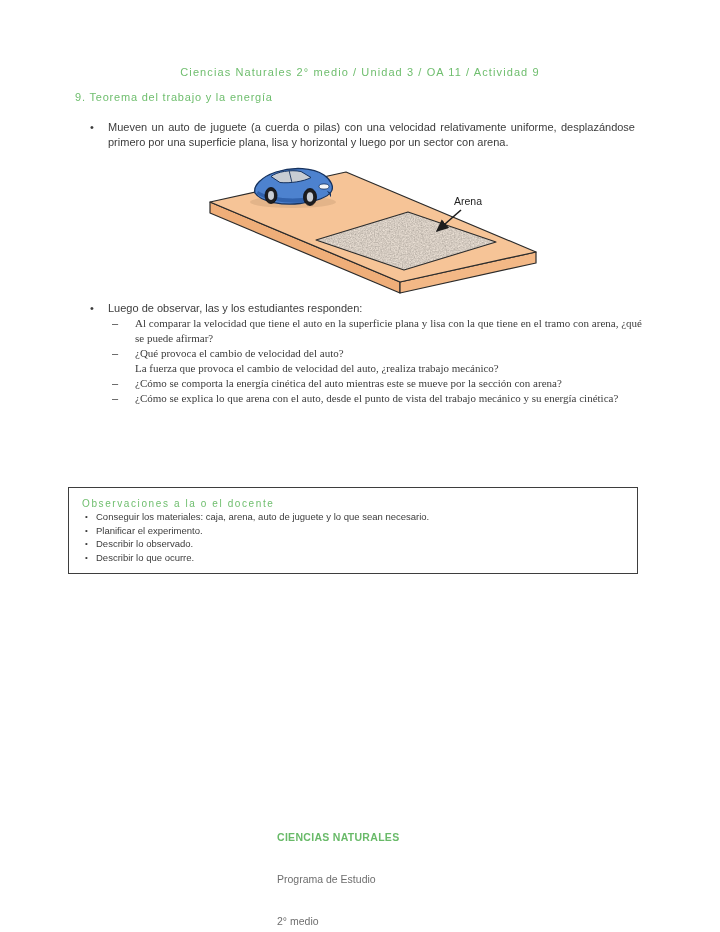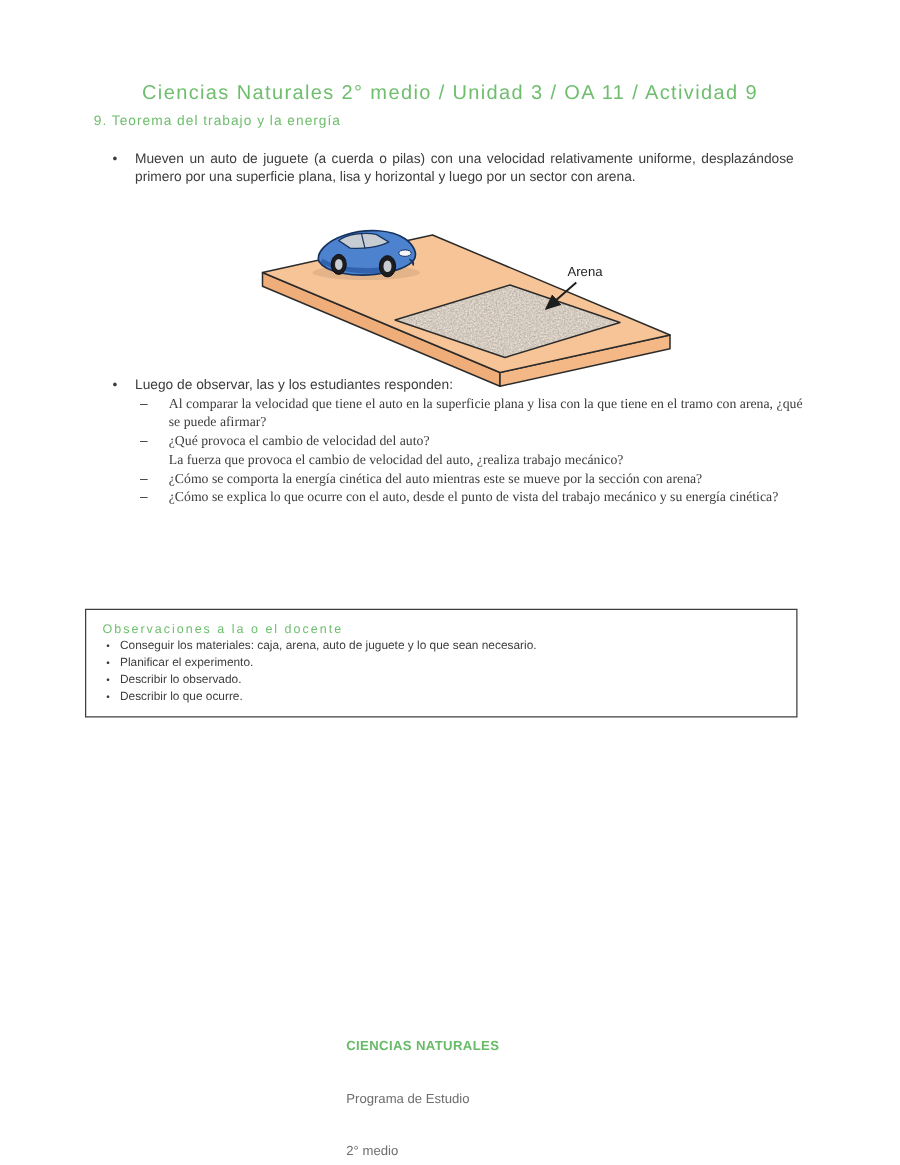--- a/index.html
+++ b/index.html
@@ -8,35 +8,35 @@
     width: 720px; height: 932px;
     position: relative;
     font-family: "Liberation Sans", "DejaVu Sans", sans-serif;
     color: #3c3c3c;
     overflow: hidden;
   }
 
   .breadcrumb {
     position: absolute; top: 66px; left: 0; width: 720px;
     text-align: center; 
-    font-size: 16px; letter-spacing: 1.1px; color: #6fbe6e;
+    font-size: 11px; letter-spacing: 1.1px; color: #6fbe6e;
   }
   .section-title {
     position: absolute; top: 91px; left: 75px;
     font-size: 11px; letter-spacing: 0.8px; color: #6fbe6e;
   }
 
   .bullet-item { position: absolute; display: flex; font-size: 11px; line-height: 15px; }
   .bullet-item .marker { width: 18px; flex: none; }
   .bullet-item .btext { flex: 1; text-align: justify; }
 
   .intro-item { top: 120px; left: 90px; width: 545px; }
   .observe-item { top: 301px; left: 90px; width: 545px; }
 
-  .figure-wrap { position: absolute; top: 176px; left: 198px; width: 350px; height: 144px; text-decoration: underline; }
+  .figure-wrap { position: absolute; top: 160px; left: 198px; width: 350px; height: 144px; text-decoration: underline; }
 
   .questions { position: absolute; top: 316px; left: 112px; width: 530px; }
   .q-item { display: flex; font-size: 11px; line-height: 15px; }
   .q-item .dash { width: 23px; flex: none; }
   .q-item .qtext { flex: 1; text-align: justify; font-family: Liberation Serif, serif; }
   .q-followup { text-align: left; }
 
   .teacher-box {
     position: absolute; top: 487px; left: 68px; width: 570px;
     border: 1px solid #3e3e3e;
@@ -135,21 +135,21 @@
       <span>¿Qué provoca el cambio de velocidad del auto?</span>
       <span class="q-followup" style="display:block">La fuerza que provoca el cambio de velocidad del auto, ¿realiza trabajo mecánico?</span>
     </span>
   </div>
   <div class="q-item">
     <span class="dash">–</span>
     <span class="qtext">¿Cómo se comporta la energía cinética del auto mientras este se mueve por la sección con arena?</span>
   </div>
   <div class="q-item">
     <span class="dash">–</span>
-    <span class="qtext">¿Cómo se explica lo que ocurre con el auto, desde el punto de vista del trabajo mecánico y su energía cinética?</span>
+    <span class="qtext">¿Cómo se explica lo que arena con el auto, desde el punto de vista del trabajo mecánico y su energía cinética?</span>
   </div>
 </div>
 
 <div class="teacher-box">
   <div class="box-title">Observaciones a la o el docente</div>
   <div class="box-list">
     <div class="box-li">
       <span class="marker">•</span>
       <span class="btext">Conseguir los materiales: caja, arena, auto de juguete y lo que sean necesario.</span>
     </div>

